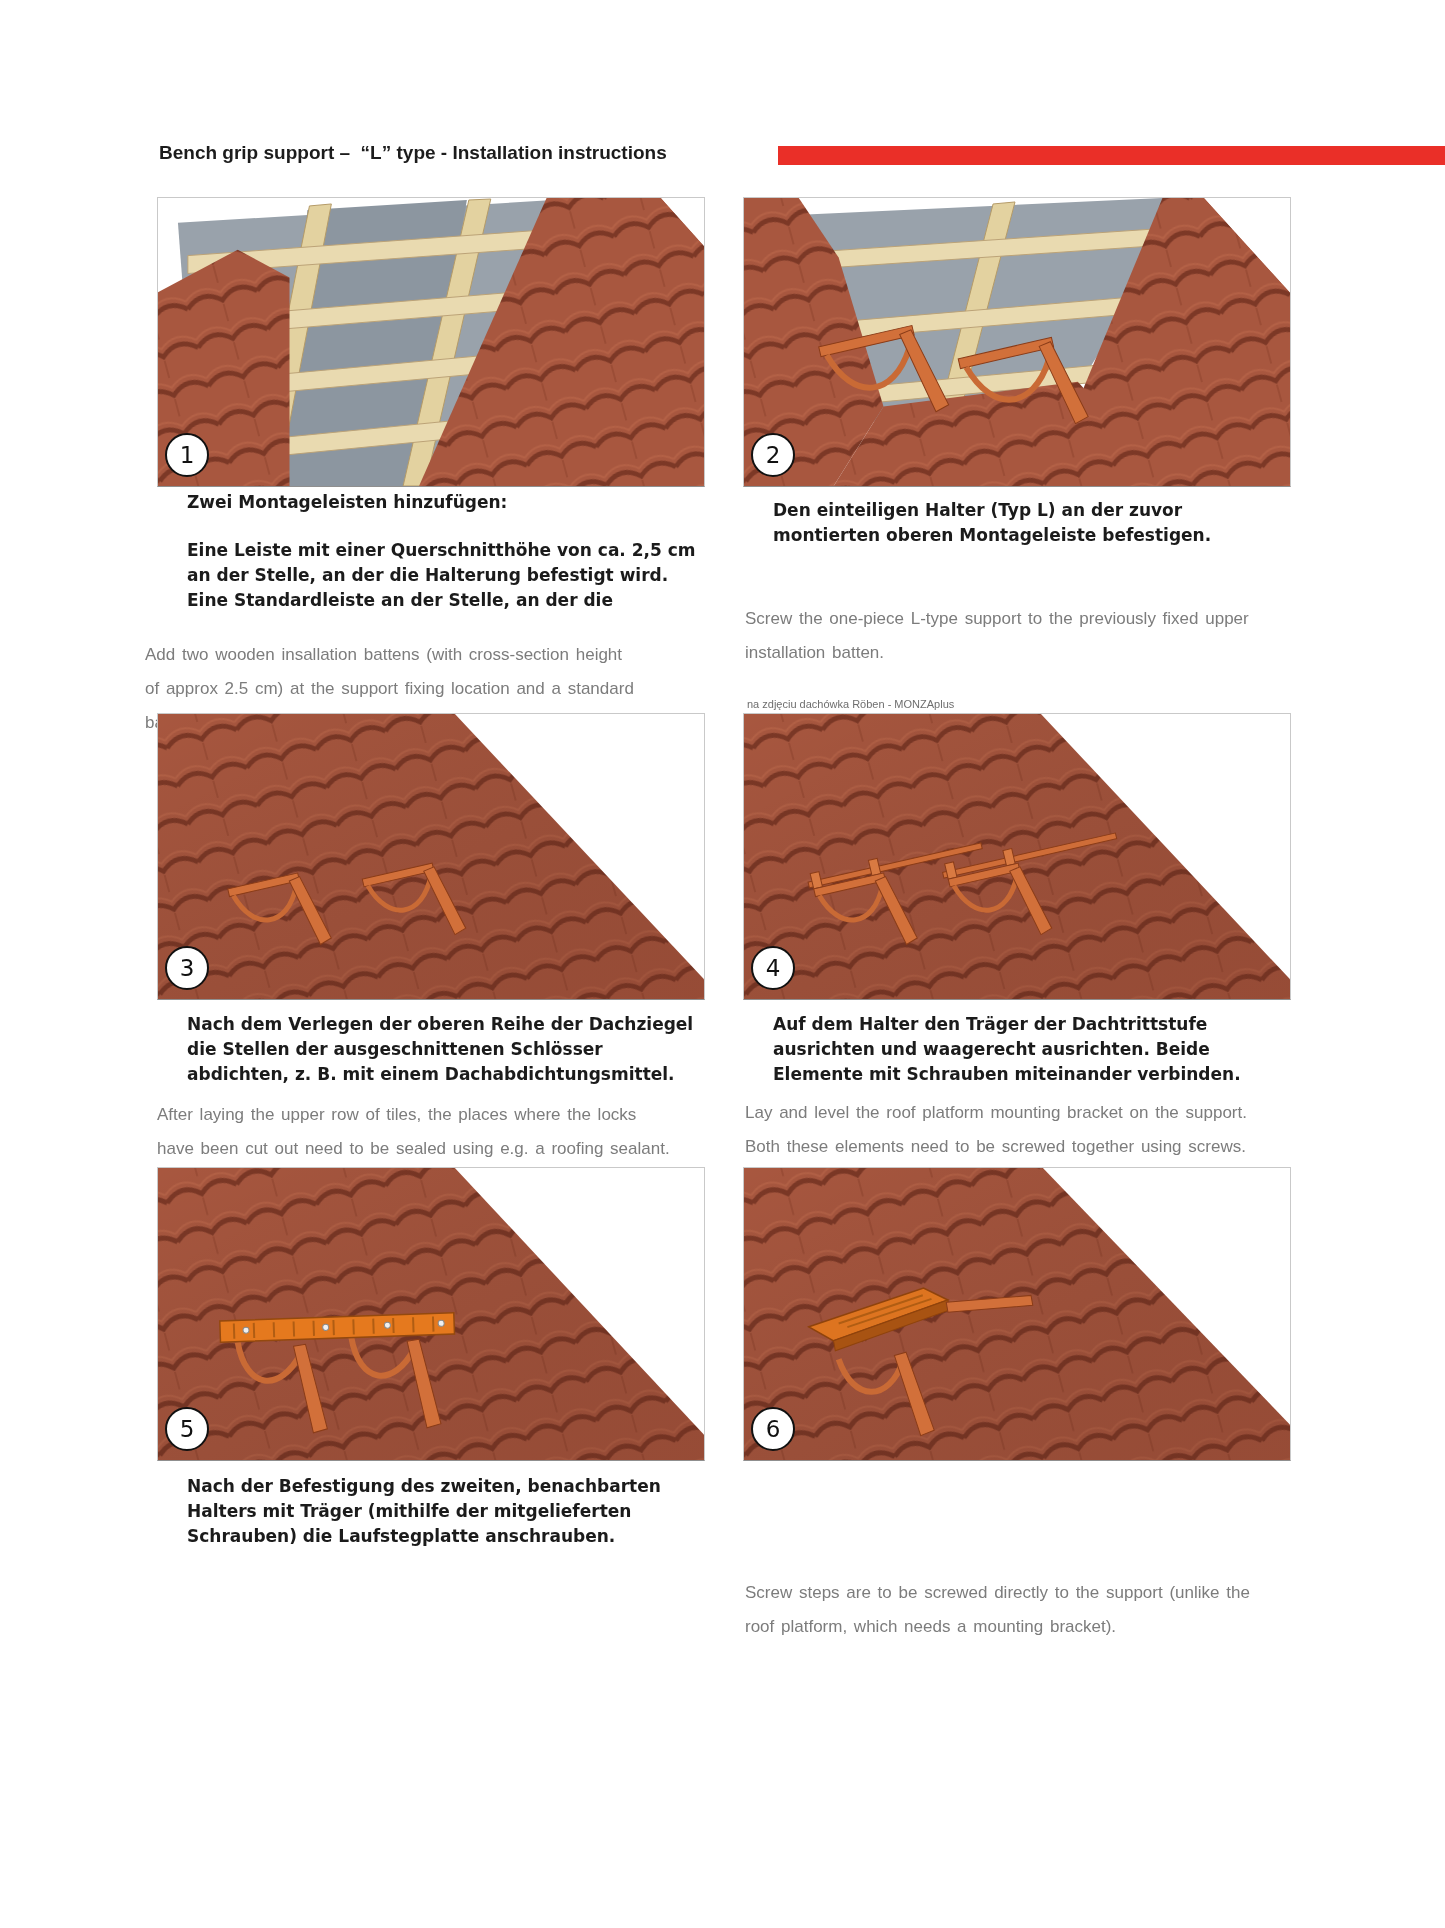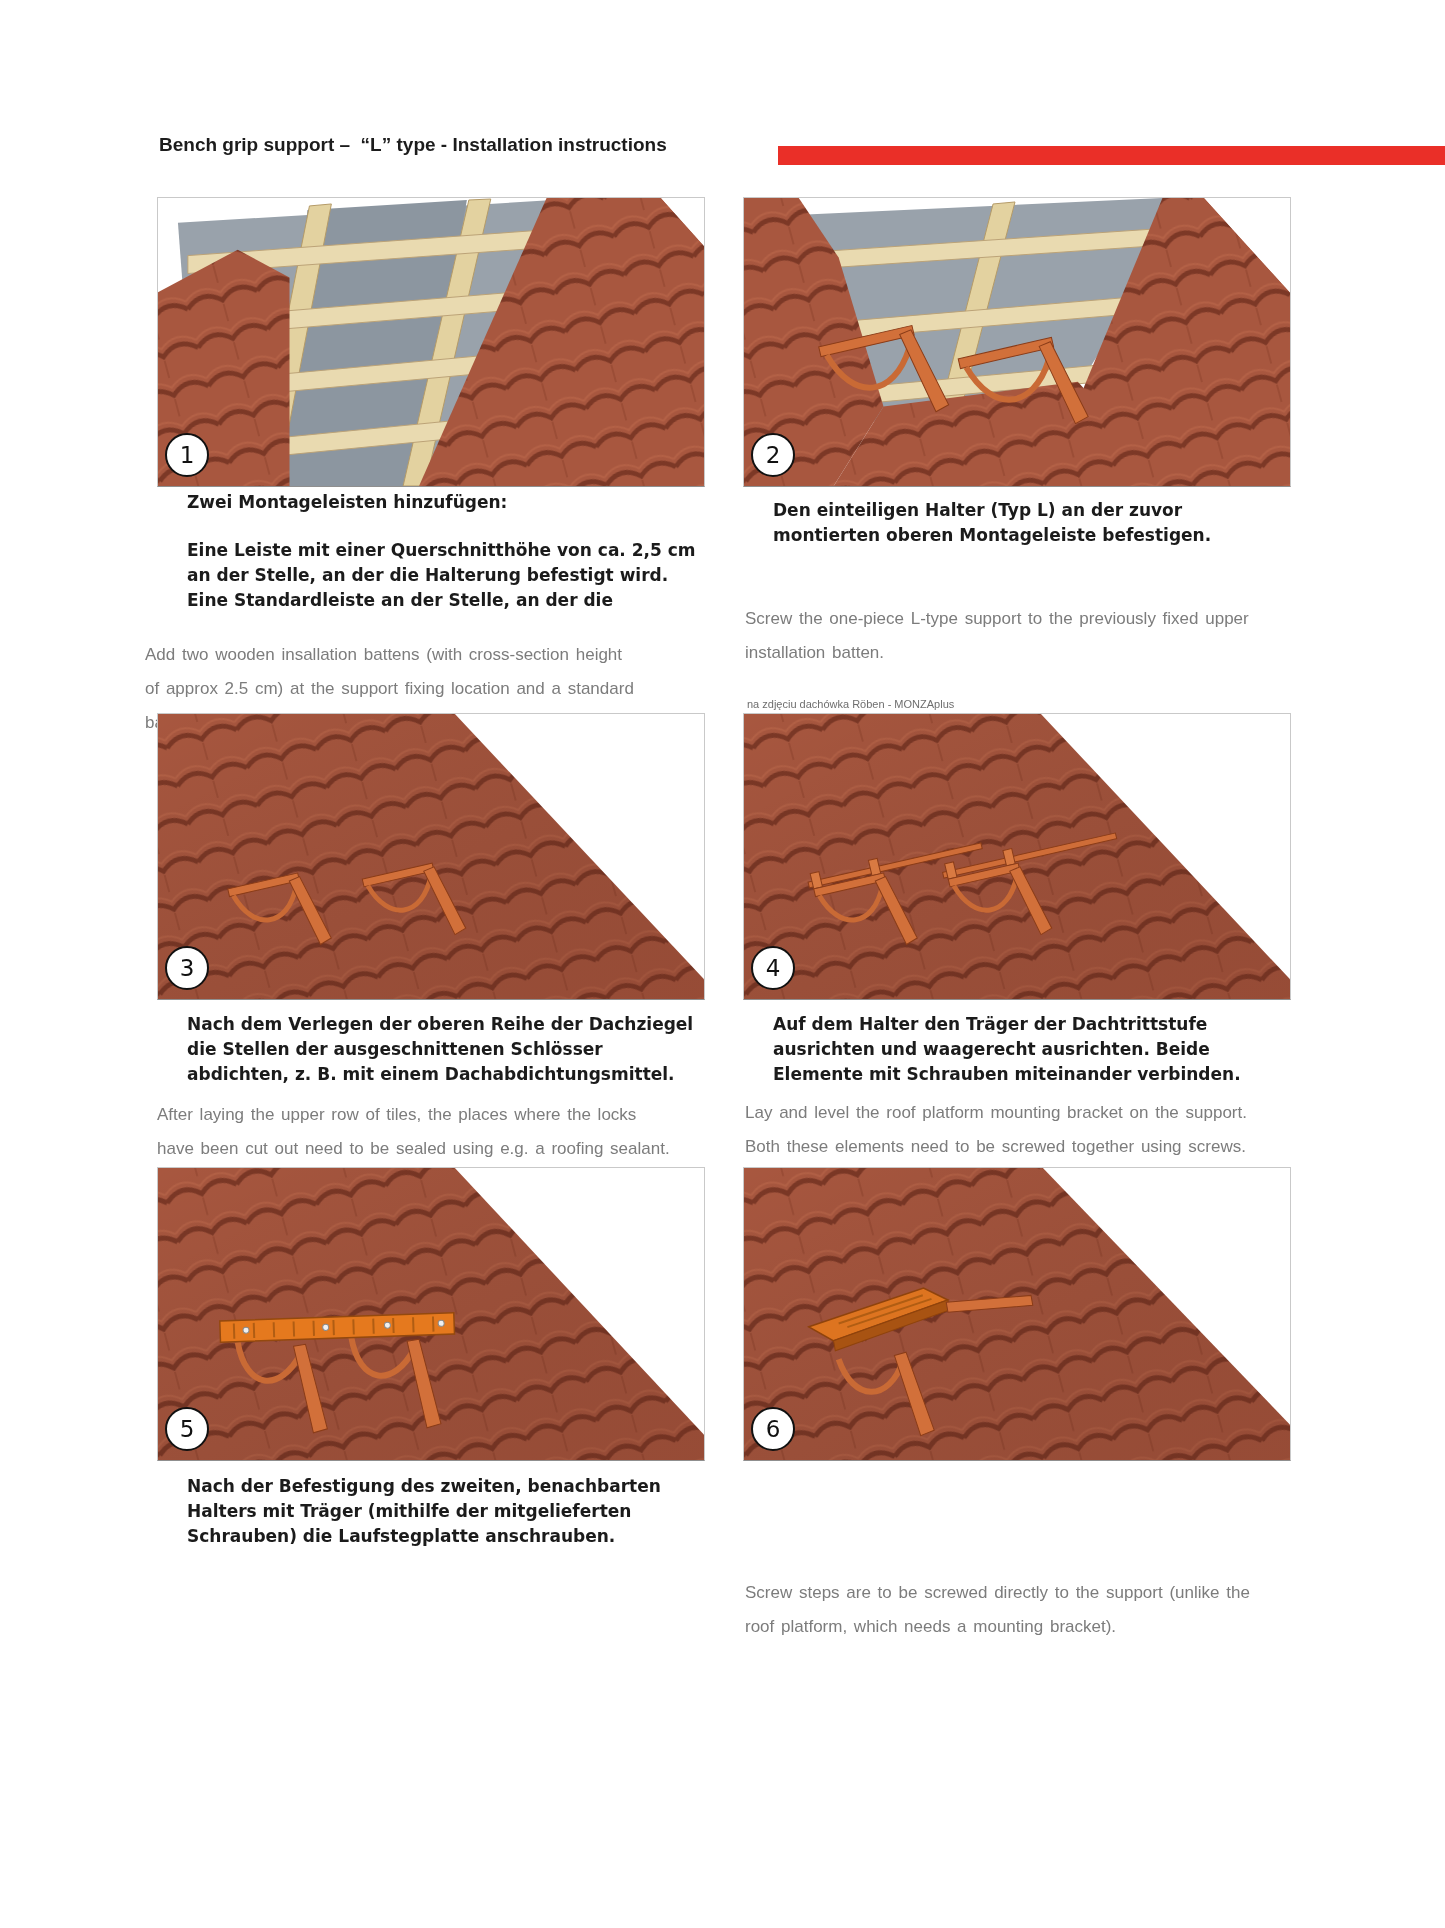--- a/index.html
+++ b/index.html
@@ -1,18 +1,18 @@
 <!DOCTYPE html>
 <html><head>
 <meta charset="utf-8">
 <style>
   html,body{margin:0;padding:0;background:#ffffff;}
   #page{position:relative;width:1445px;height:1928px;background:#fff;overflow:hidden;
         font-family:"Liberation Sans",sans-serif;}
-  .page-title{position:absolute;left:159px;top:132px;font:700 19px/26px "Liberation Sans",sans-serif;
+  .page-title{position:absolute;left:159px;top:140px;font:700 19px/26px "Liberation Sans",sans-serif;
         color:#1c1c1c;white-space:pre;}
   .accent-bar{position:absolute;left:778px;top:146px;width:667px;height:19px;background:#ea2f28;}
   .fig{position:absolute;background:#fff;}
   .fig-img{position:absolute;inset:0;border:1px solid #c9c9c9;border-bottom-color:#8f8f8f;}
   .fig-img svg{display:block;width:100%;height:100%;}
   .num{position:absolute;left:8px;bottom:10px;width:40px;height:40px;border:2px solid #111;
         border-radius:50%;background:#fff;color:#111;text-align:center;
         font:400 23px/40px "DejaVu Sans",sans-serif;z-index:3;}
   .de{position:absolute;font:700 17px/25px "DejaVu Sans",sans-serif;color:#1b1b1b;
         white-space:pre-line;width:600px;margin-left:32px;}

